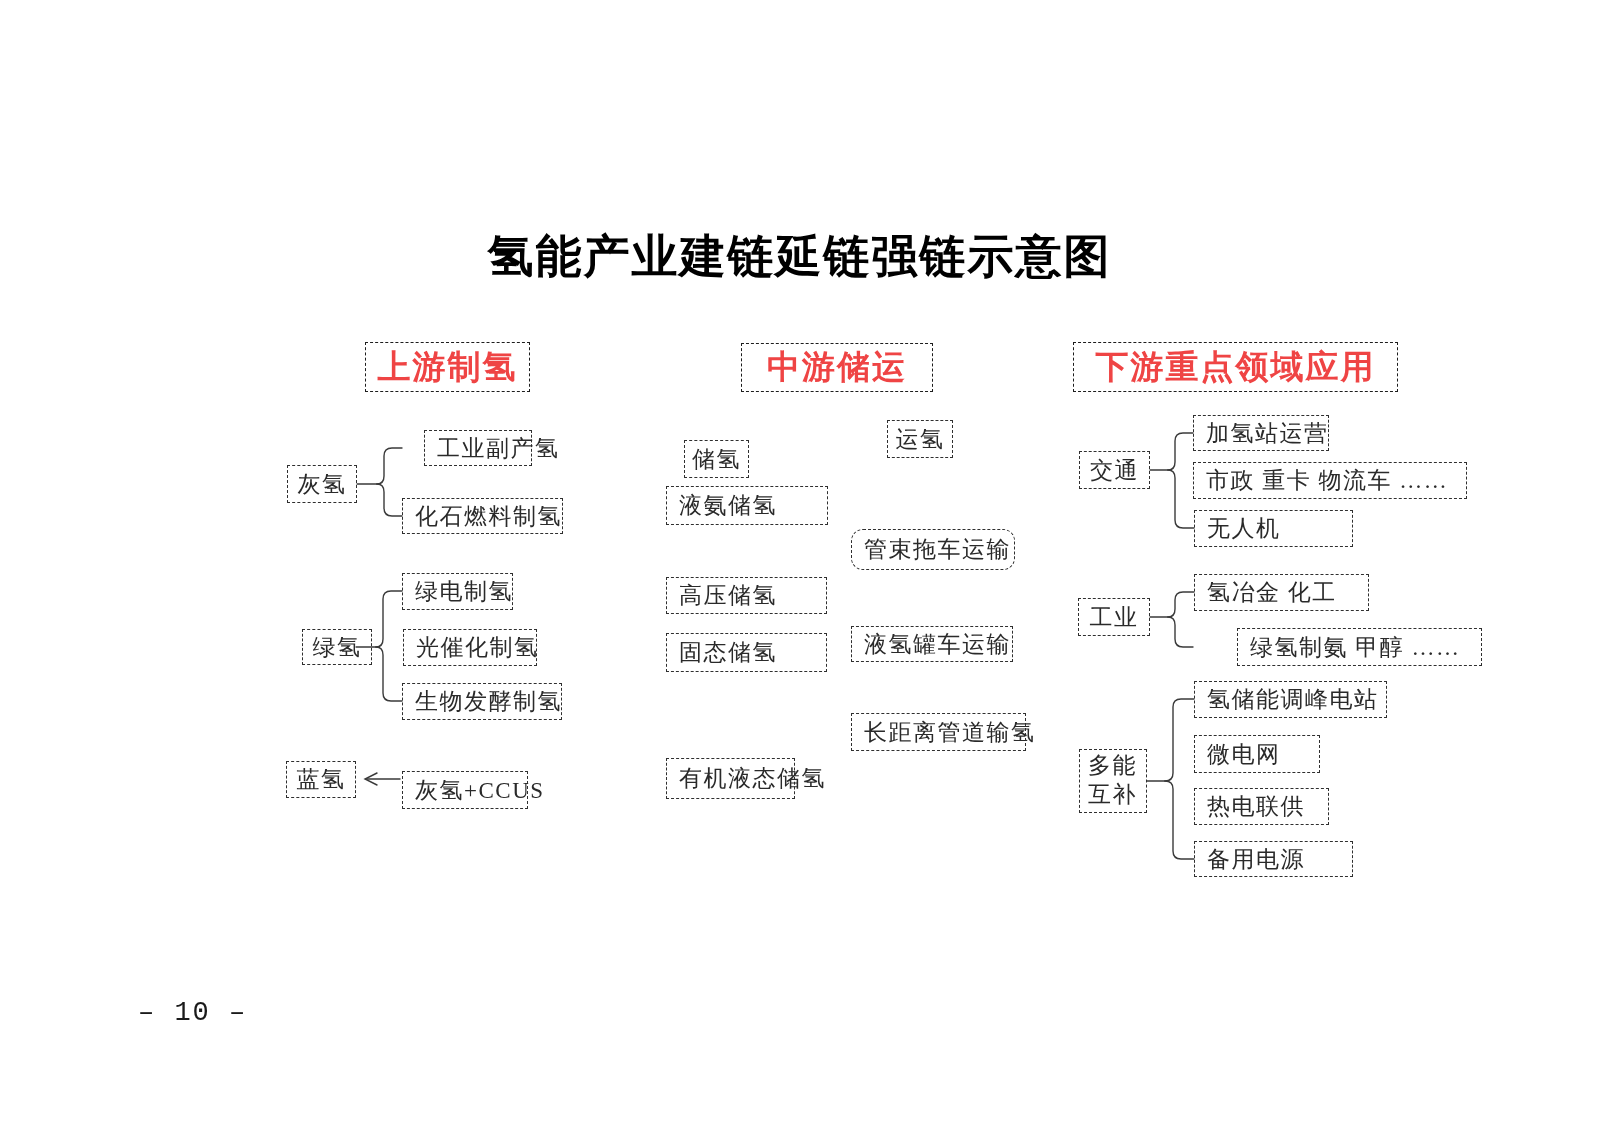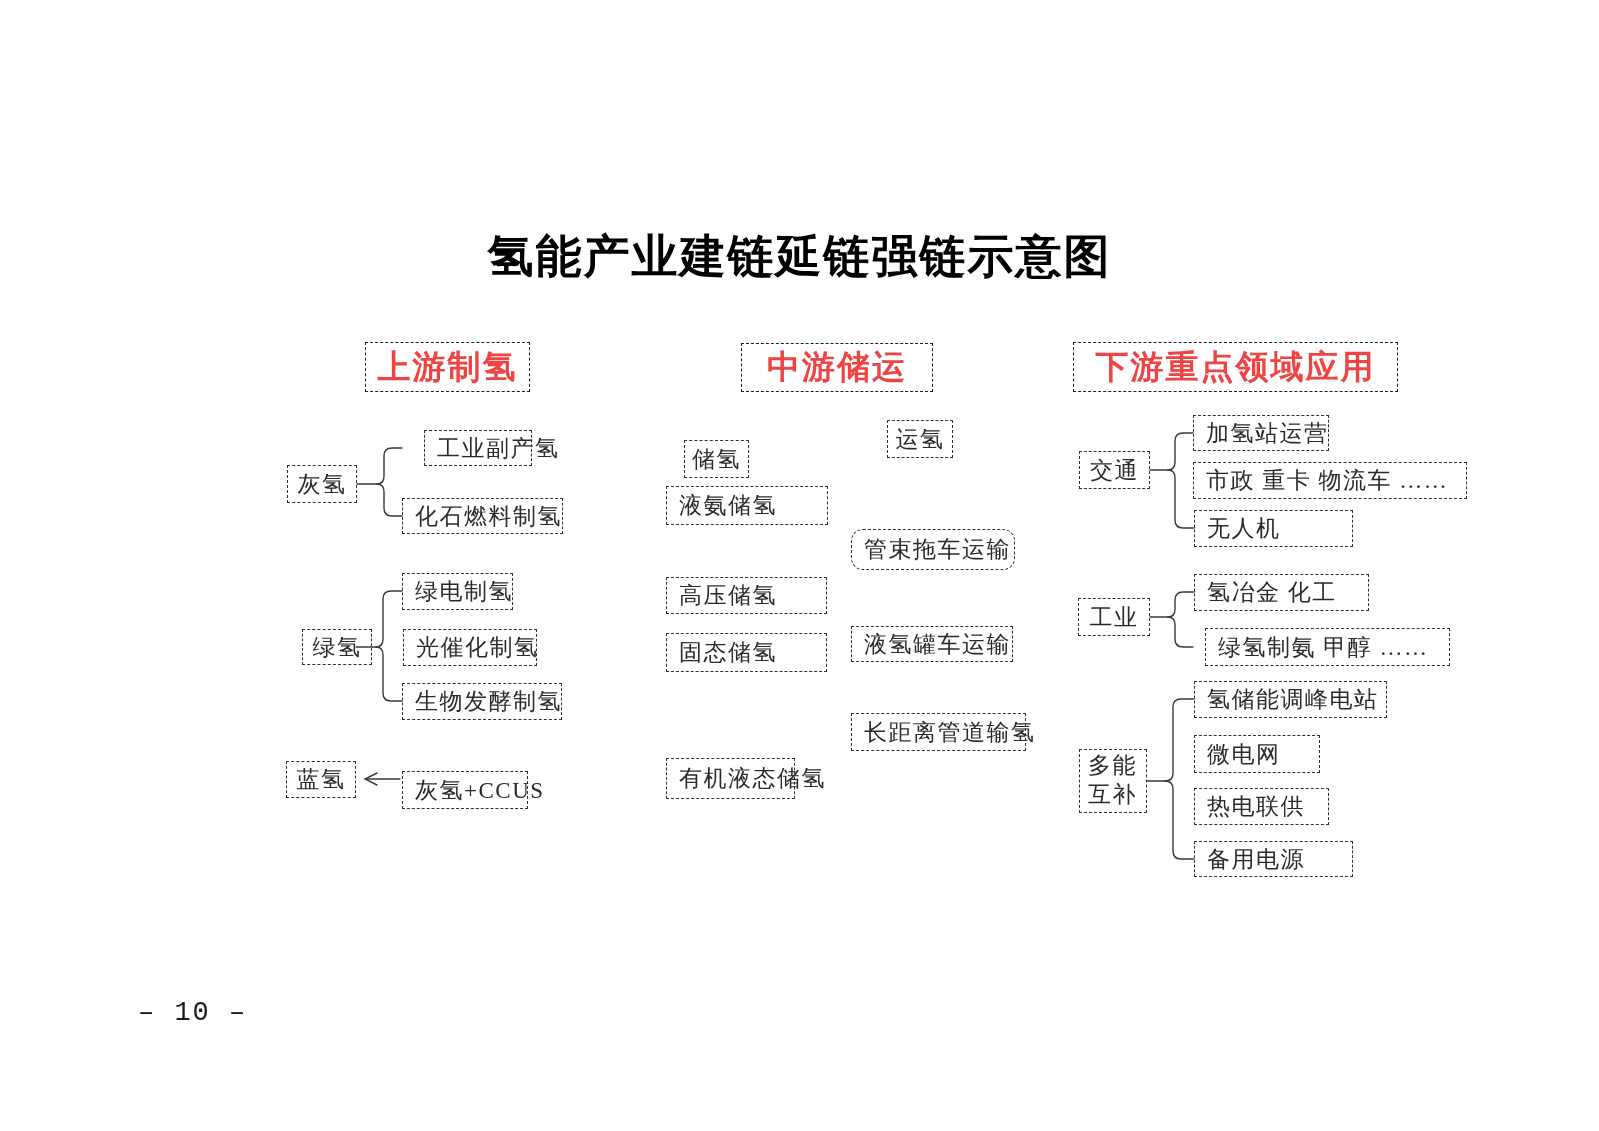--- a/index.html
+++ b/index.html
@@ -134,21 +134,21 @@
 
   <div class="box hdr" style="left:1073px; top:342px; width:325px; height:50px;">下游重点领域应用</div>
 
   <div class="box ctr" style="left:1079px; top:451px; width:71px; height:38px;">交通</div>
   <div class="box lpad" style="left:1193px; top:415px; width:136px; height:36px;">加氢站运营</div>
   <div class="box lpad" style="left:1193px; top:462px; width:274px; height:37px;">市政 重卡 物流车 ……</div>
   <div class="box lpad" style="left:1194px; top:510px; width:159px; height:37px;">无人机</div>
 
   <div class="box ctr" style="left:1078px; top:598px; width:72px; height:38px;">工业</div>
   <div class="box lpad" style="left:1194px; top:574px; width:175px; height:37px;">氢冶金 化工</div>
-  <div class="box lpad" style="left:1205px; top:628px; width:245px; height:38px;font-family:Liberation Serif, serif;">绿氢制氨 甲醇 ……</div>
+  <div class="box lpad" style="left:1237px; top:628px; width:245px; height:38px;font-family:Liberation Serif, serif;">绿氢制氨 甲醇 ……</div>
 
   <div class="box wrap2" style="left:1079px; top:749px; width:68px; height:64px;">多能互补</div>
   <div class="box lpad" style="left:1194px; top:681px; width:193px; height:37px;">氢储能调峰电站</div>
   <div class="box lpad" style="left:1194px; top:735px; width:126px; height:38px;">微电网</div>
   <div class="box lpad" style="left:1194px; top:788px; width:135px; height:37px;">热电联供</div>
   <div class="box lpad" style="left:1194px; top:841px; width:159px; height:36px;">备用电源</div>
 
   <div class="pageno">– 10 –</div>
 
 </div>

